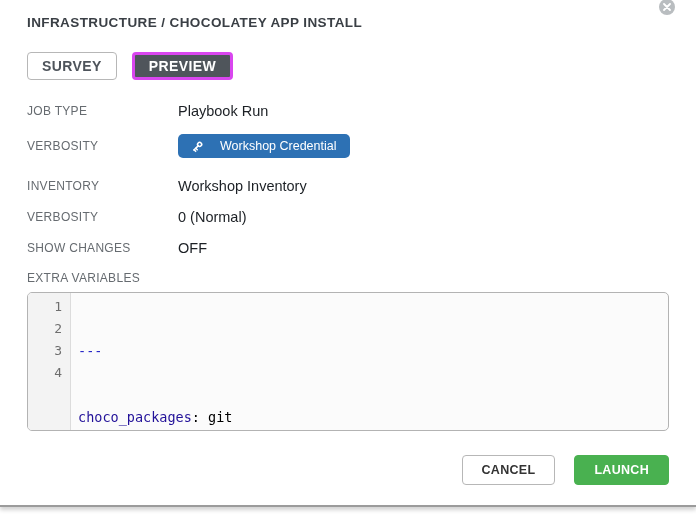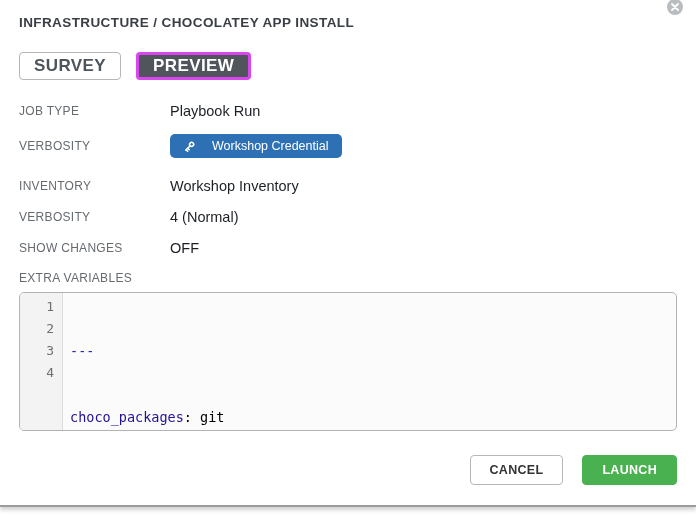--- a/index.html
+++ b/index.html
@@ -1,37 +1,37 @@
 <!DOCTYPE html>
 <html><head>
 <meta charset="utf-8">
 <style>
   * { margin:0; padding:0; box-sizing:border-box; }
   html,body { width:696px; height:515px; background:#ffffff; font-family:"Liberation Sans",sans-serif; overflow:hidden; }
 
   .modal {
     width:696px; height:507px; background:#fff; position:relative;
-    padding:0 19px; border-bottom:2px solid #9b9b9b;
+    padding:0 27px; border-bottom:2px solid #9b9b9b;
     box-shadow:0 3px 4px rgba(0,0,0,.18);
   }
 
   
   .modal-header { padding-top:15px; position:relative; }
   .modal-title { font-size:13.5px; font-weight:bold; color:#3a3f45; letter-spacing:.4px; }
   .close-btn {
     position:absolute; top:-1px; right:-6px; width:16px; height:16px;
     border-radius:50%; background:#b9bdc0; display:flex; align-items:center;
     justify-content:center; cursor:pointer; border:none;
   }
   .close-btn svg { display:block; }
 
   
   .tabs { margin-top:22px; display:flex; gap:15px; }
   .tab {
-    height:28px; padding:0 14px; border-radius:4px; font-size:17px;
+    height:28px; padding:0 14px; border-radius:4px; font-size:14px;
     font-weight:700; letter-spacing:.4px; display:flex; align-items:center;
     cursor:pointer; font-family:"Liberation Sans",sans-serif;
   }
   .tab-inactive { background:#fff; border:1px solid #b7b7b7; color:#4e545b; }
   .tab-active   { background:#4f555b; border:3px solid #d946ef; color:#fff; }
 
   
   .details { margin-top:23px; }
   .detail-row { display:flex; align-items:center; margin-bottom:15px; }
   .detail-row.credential-row { margin-bottom:20px; height:24px; }
@@ -119,21 +119,21 @@
       </button>
     </div>
 
     <div class="detail-row">
       <div class="detail-label">INVENTORY</div>
       <div class="detail-value">Workshop Inventory</div>
     </div>
 
     <div class="detail-row">
       <div class="detail-label">VERBOSITY</div>
-      <div class="detail-value">4 (Normal)</div>
+      <div class="detail-value">0 (Normal)</div>
     </div>
 
     <div class="detail-row">
       <div class="detail-label">SHOW CHANGES</div>
       <div class="detail-value">OFF</div>
     </div>
 
   </div>
 
   <div class="extra-label">EXTRA VARIABLES</div>

